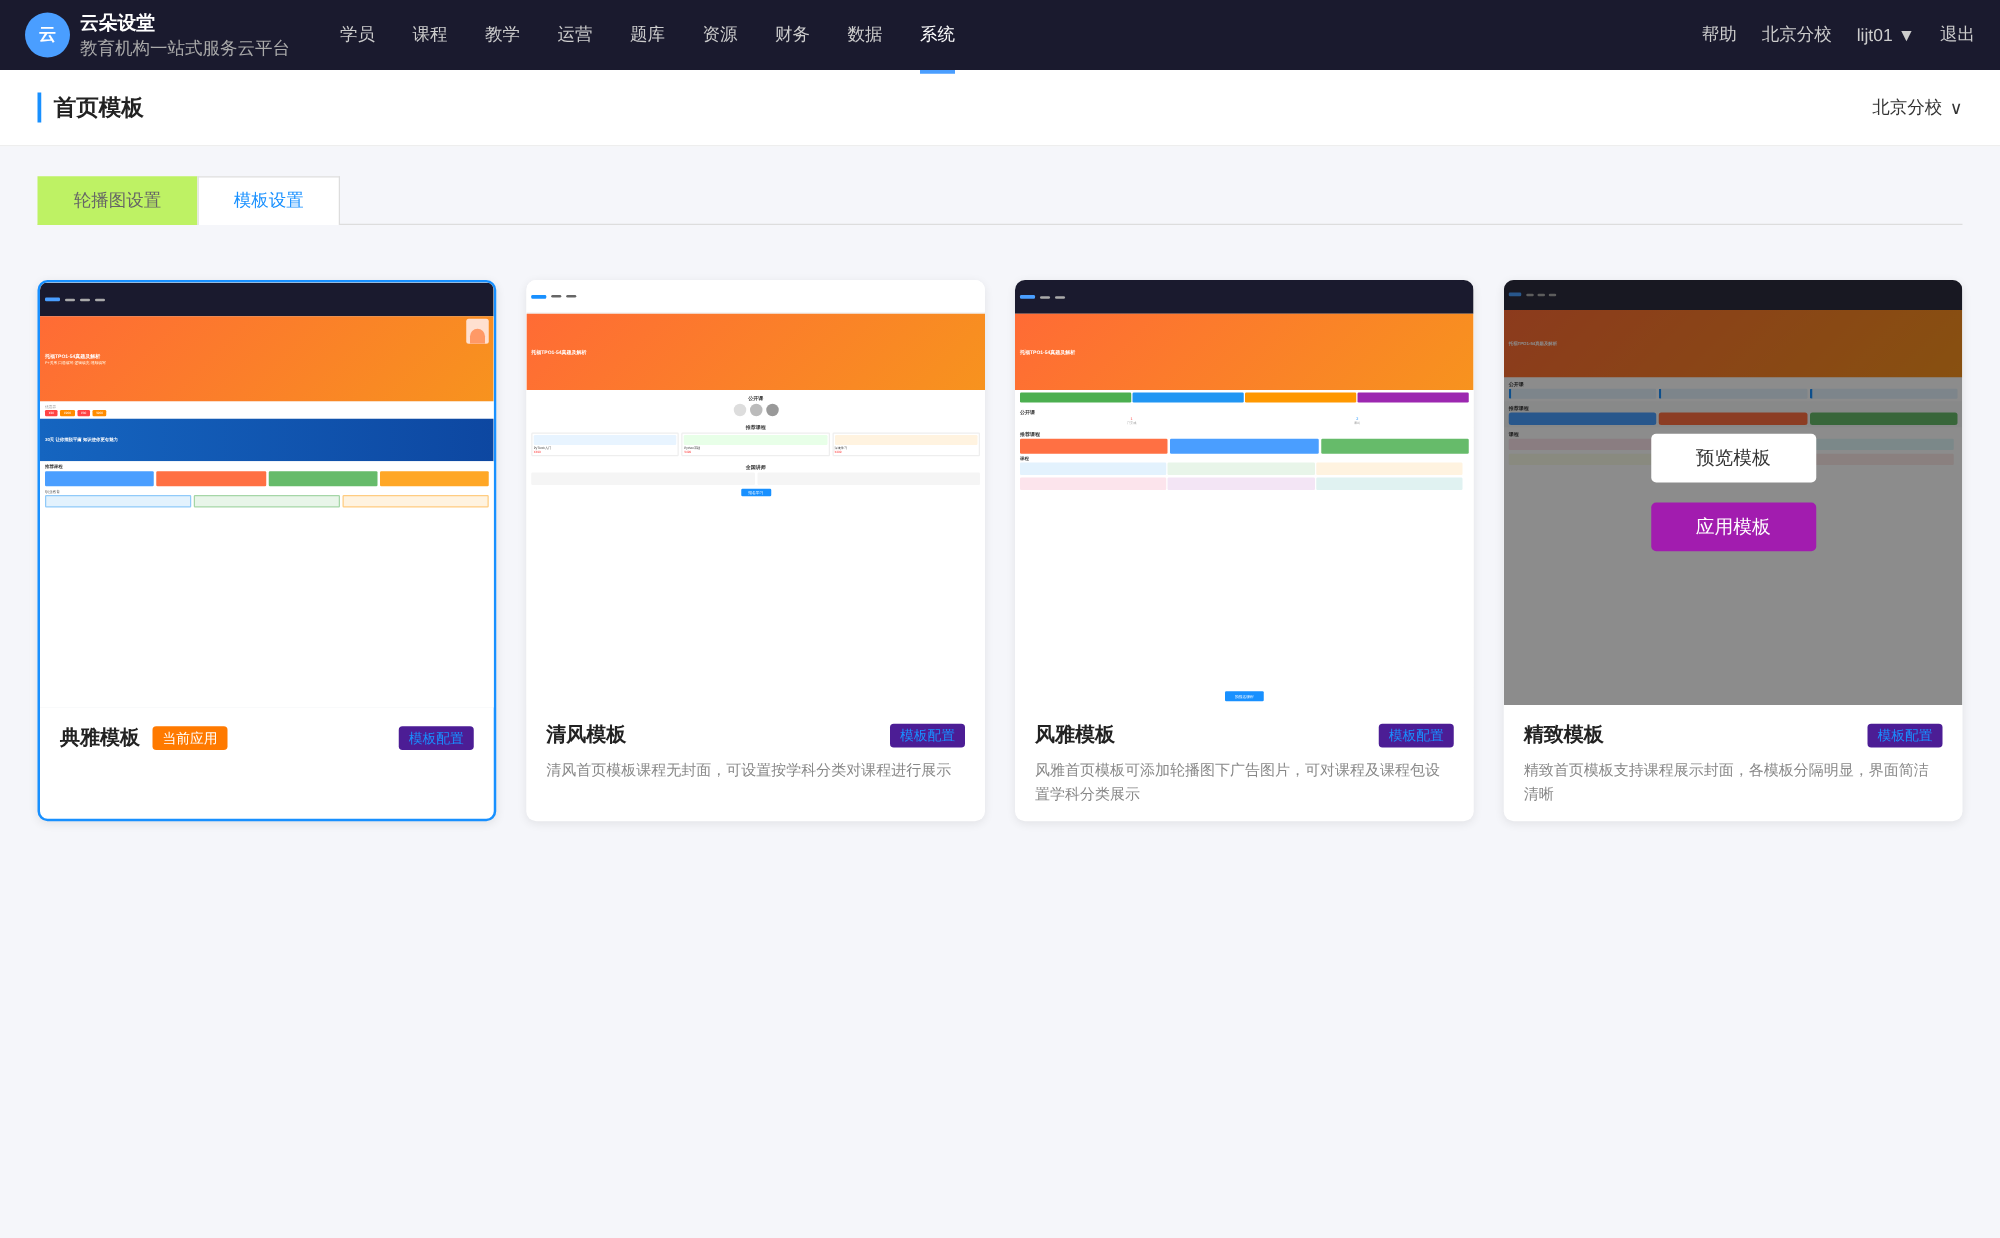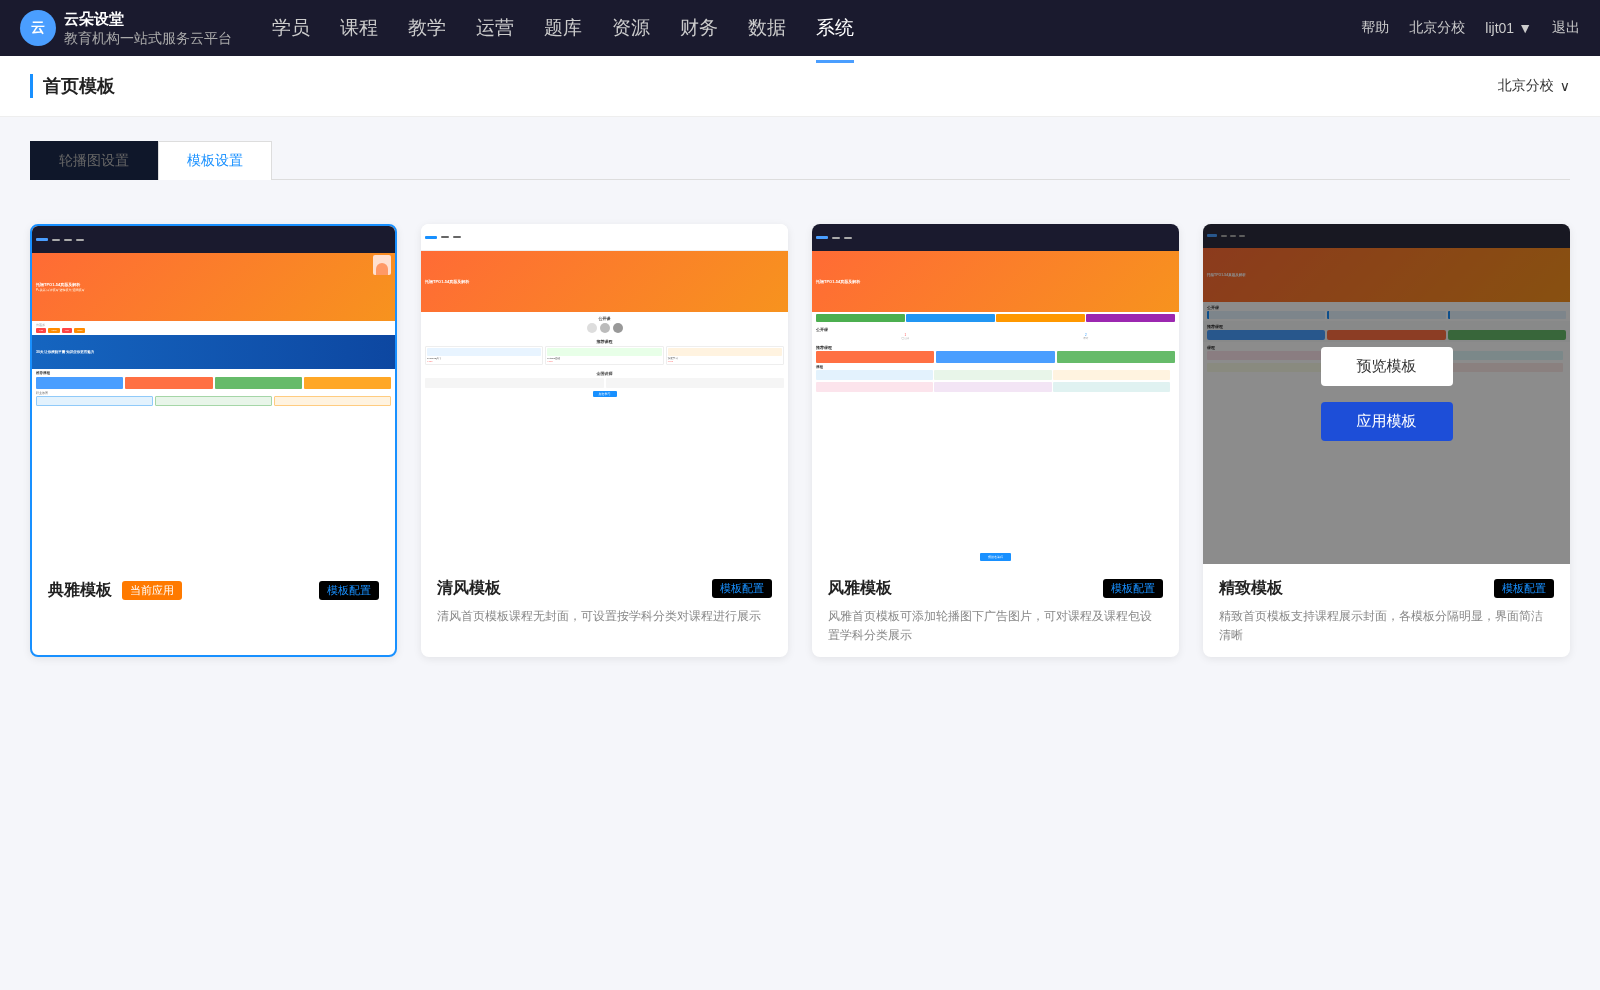--- a/index.html
+++ b/index.html
@@ -24,21 +24,21 @@
       background: #4a9eff;
       border-radius: 50%;
       display: flex; align-items: center; justify-content: center;
       color: white; font-size: 14px; font-weight: bold; margin-right: 8px;
     }
     .logo-text { color: white; font-size: 12px; line-height: 1.3; }
     .logo-text .brand { font-size: 15px; font-weight: bold; }
 
     .nav-links { display: flex; gap: 30px; flex: 1; }
     .nav-link {
-      color: #ccc; cursor: pointer; font-size: 19px; padding: 4px 0;
+      color: #ccc; cursor: pointer; font-size: 14px; padding: 4px 0;
       position: relative;
     }
     .nav-link.active { color: white; }
     .nav-link.active::after {
       content: '';
       position: absolute; bottom: -18px; left: 0; right: 0;
       height: 3px; background: #4a9eff;
     }
 
     .nav-right { display: flex; align-items: center; gap: 20px; color: #ccc; font-size: 14px; }
@@ -62,21 +62,21 @@
     }
 
     
     .main-content { padding: 24px 30px; }
 
     
     .tabs { display: flex; gap: 0; margin-bottom: 20px; border-bottom: 1px solid #ddd; }
     .tab {
       padding: 10px 28px; font-size: 14px; cursor: pointer;
       border: 1px solid transparent; border-bottom: none;
-      color: #666; background: #0f172a; margin-bottom: -1px;
+      color: #666; background: #bef264; margin-bottom: -1px;
     }
     .tab.active {
       color: #1890ff; background: white;
       border-color: #ddd; border-bottom-color: white;
       font-weight: 500;
     }
 
     
     .note { color: #888; font-size: 13px; margin-bottom: 28px; }
 
@@ -102,34 +102,34 @@
       background: rgba(0,0,0,0.45);
       display: flex; flex-direction: column; align-items: center; justify-content: center;
       gap: 16px;
     }
     .btn-preview {
       background: white; color: #333; border: none;
       padding: 10px 36px; font-size: 15px; border-radius: 4px; cursor: pointer;
       font-weight: 500;
     }
     .btn-apply {
-      background: #1d4ed8; color: white; border: none;
+      background: #a21caf; color: white; border: none;
       padding: 10px 36px; font-size: 15px; border-radius: 4px; cursor: pointer;
       font-weight: 500;
     }
 
     .template-footer { padding: 14px 16px 12px; }
     .template-name-row { display: flex; align-items: center; gap: 10px; margin-bottom: 8px; }
     .template-name { font-size: 16px; font-weight: bold; color: #222; }
     .badge-current {
       background: #ff7a00; color: white;
       font-size: 11px; padding: 2px 8px; border-radius: 3px;
     }
     .badge-config {
-      background: #000000; color: #1890ff;
+      background: #4c1d95; color: #1890ff;
       font-size: 11px; padding: 2px 8px; border-radius: 3px;
       cursor: pointer; margin-left: auto;
     }
     .template-desc { color: #888; font-size: 12px; line-height: 1.6; }
 
     
     ::-webkit-scrollbar { width: 6px; }
     ::-webkit-scrollbar-track { background: #f1f1f1; }
     ::-webkit-scrollbar-thumb { background: #ccc; border-radius: 3px; }
   </style>

